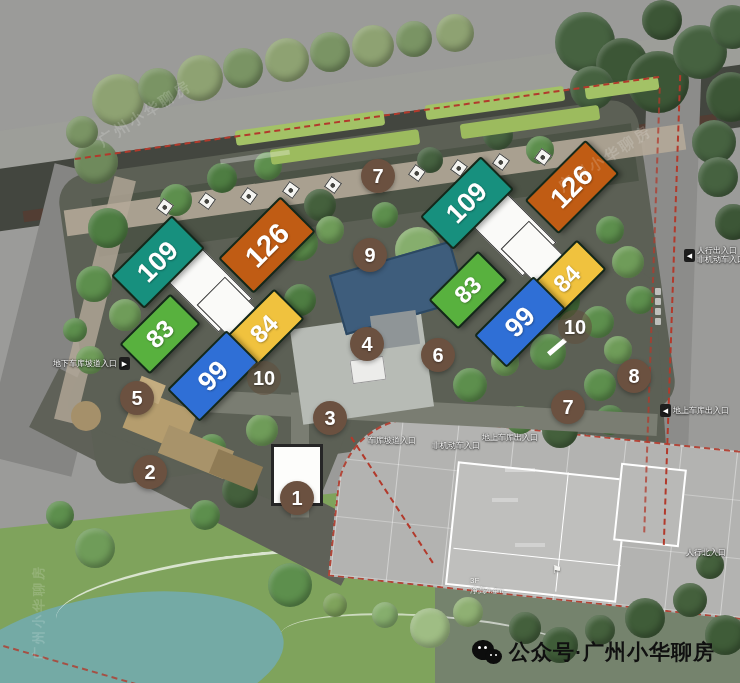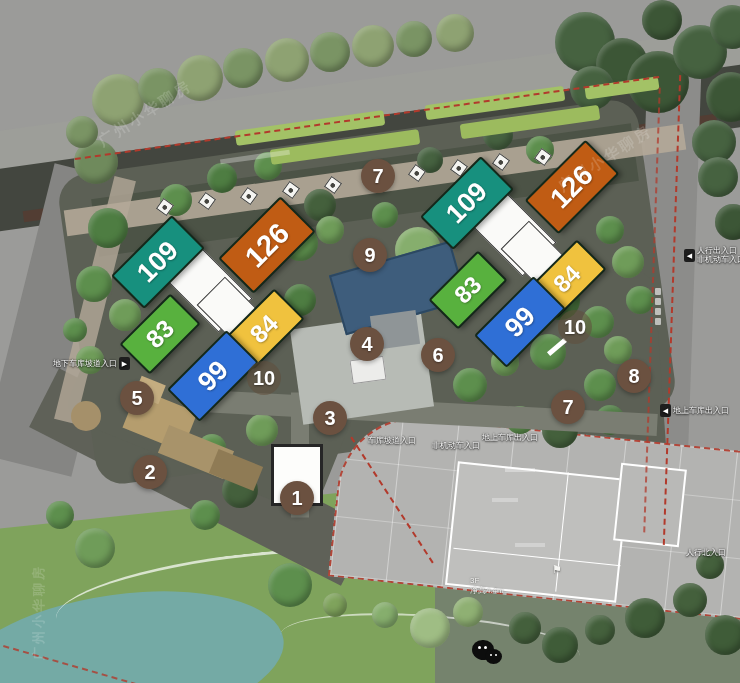--- a/index.html
+++ b/index.html
@@ -272,14 +272,15 @@
     <div class="wm" style="left:30px;top:660px;transform:rotate(-90deg);font-size:13px;">广州小华聊房</div>
 
     <div class="wicon">
       <div class="b1"></div>
         <div class="b2"></div>
       <div class="e" style="left:6px;top:6px;"></div>
       <div class="e" style="left:12px;top:6px;"></div>
       <div class="e" style="left:18px;top:14px;width:2px;height:2px;"></div>
       <div class="e" style="left:23px;top:14px;width:2px;height:2px;"></div>
     </div>
+    <div class="wm-bottom-black">公众号·广州小华聊房</div>
   </div>
 </div>
 
 </body></html>

